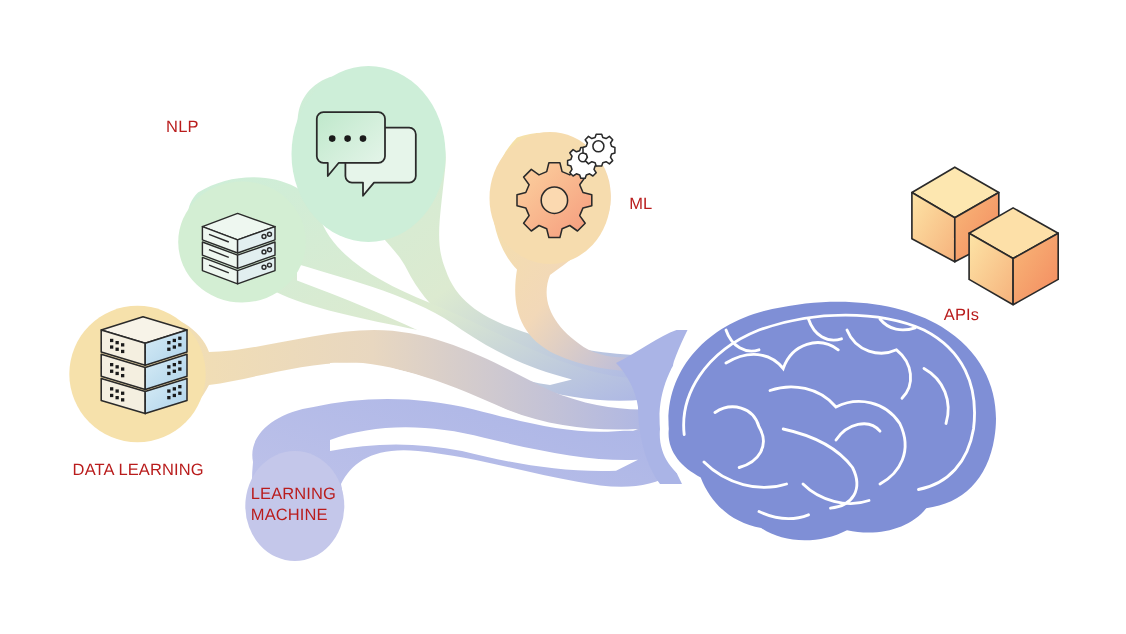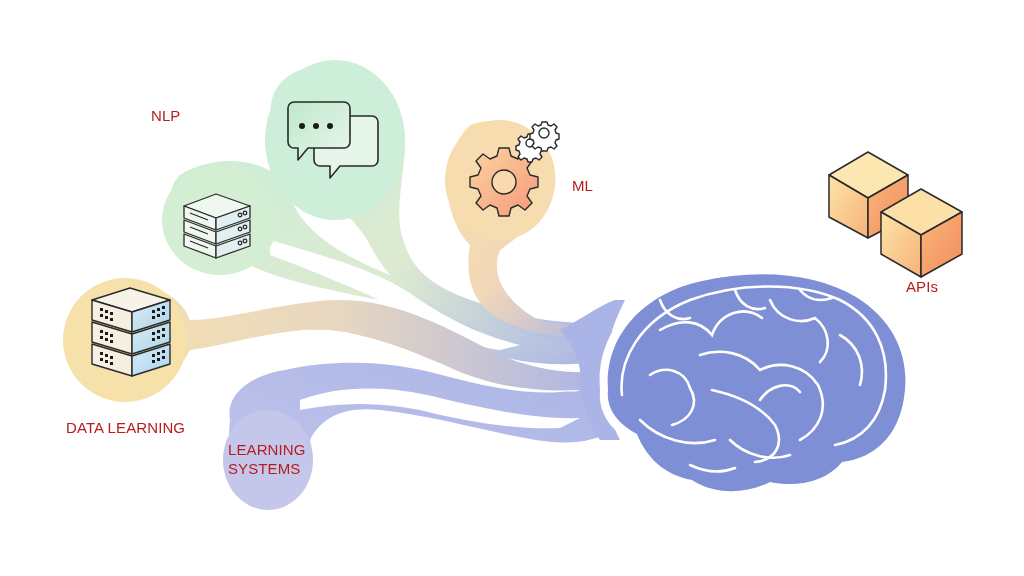--- a/index.html
+++ b/index.html
@@ -1,21 +1,21 @@
 <!DOCTYPE html>
 <html><head>
   <meta charset="utf-8">
   <style>
     html, body { margin:0; padding:0; background:#ffffff; }
     body { width:1024px; height:576px; position:relative; overflow:hidden; font-family:"Liberation Sans", sans-serif; }
     #canvas { position:absolute; left:0; top:0; width:1024px; height:576px; }
     .label { position:absolute; color:#b91c1c; font-size:15px; letter-spacing:0.1px; line-height:19px; }
     .label.nlp { left:151px; top:106px; }
     .label.ml { left:572px; top:176px; }
-    .label.apis { left:906px; top:277px;text-align:right; }
+    .label.apis { left:858px; top:277px;text-align:right; }
     .label.data { left:66px; top:418px; }
     .label.machine { left:228px; top:440px; }
     .label.machine span { display:block; }
   </style>
 </head>
 <body>
 
 <svg id="canvas" viewBox="0 0 1024 576">
   <defs>
     <linearGradient id="gGreen" x1="0" y1="0" x2="1" y2="1">
@@ -208,14 +208,14 @@
     </g>
   </g>
 </svg>
 
 <div class="label nlp">NLP</div>
 <div class="label ml">ML</div>
 <div class="label apis">APIs</div>
 <div class="label data">DATA LEARNING</div>
 <div class="label machine">
   <span>LEARNING</span>
-  <span>SYSTEMS</span>
+  <span>MACHINE</span>
 </div>
 
 </body></html>

